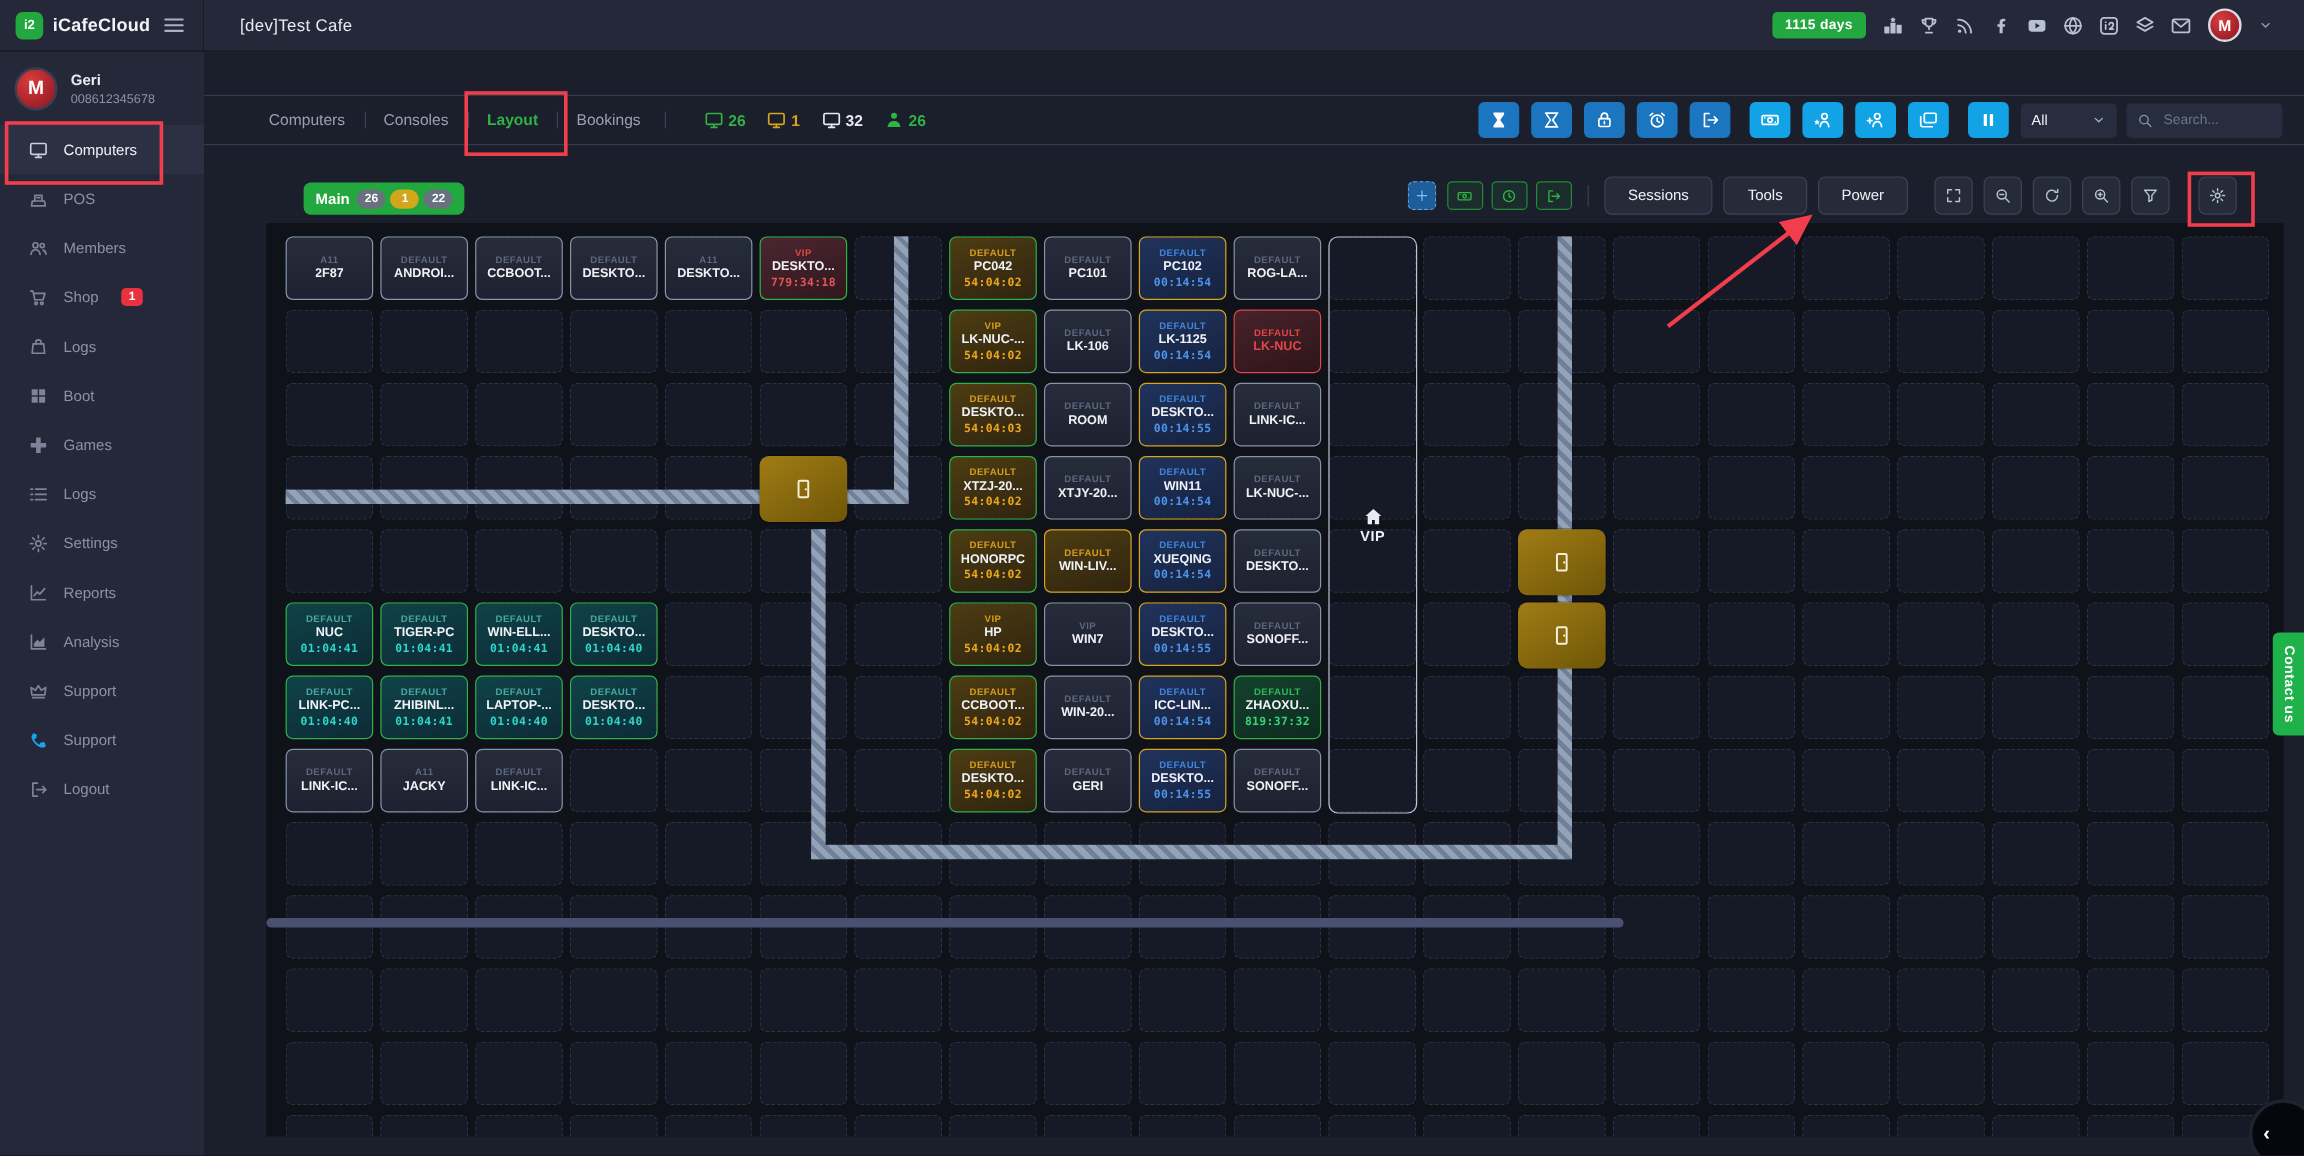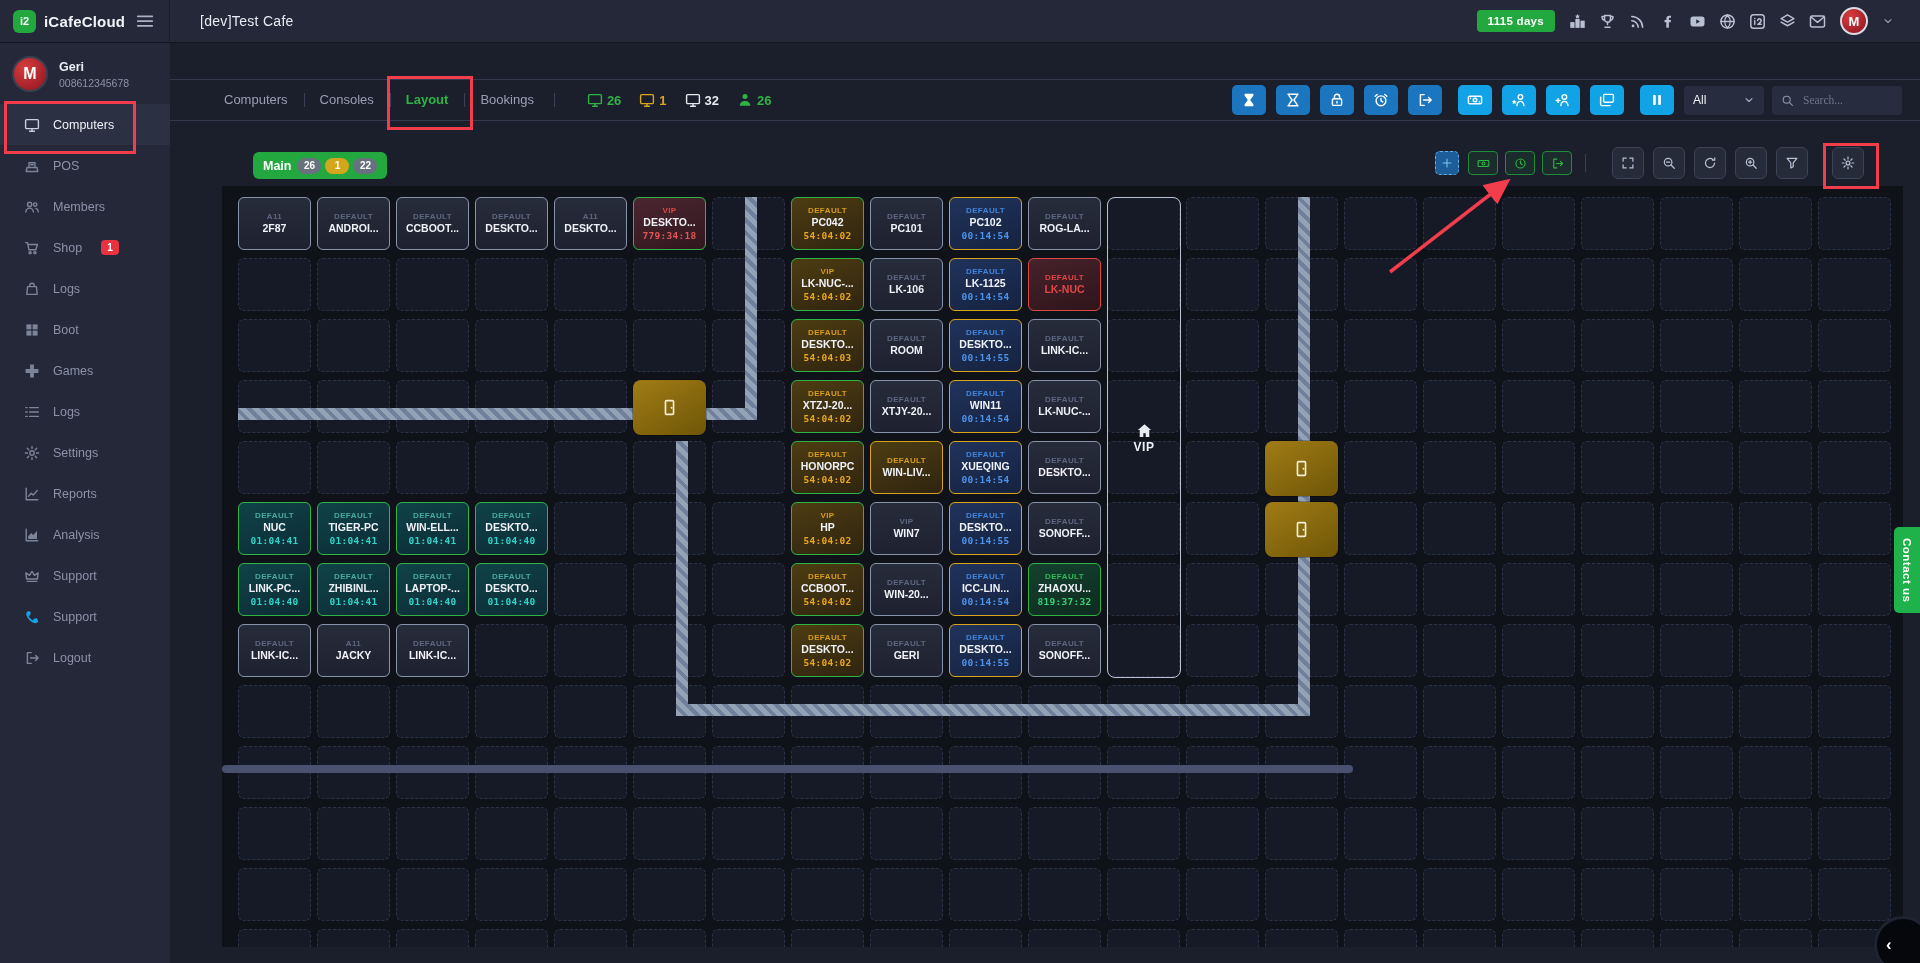--- a/index.html
+++ b/index.html
@@ -65,21 +65,21 @@
   .btn-dark-blue{background:#1b76bf;}
   .btn-light-blue{background:#12a3e6;}
   #filter-select{width:80px;height:29px;background:#272c3f;border-radius:4px;color:#f0f2f8;
     font-size:12px;display:flex;align-items:center;justify-content:space-between;
     padding:0 9px;box-sizing:border-box;cursor:pointer;}
   #filter-select .icon{width:12px;height:12px;color:#aeb6c8;}
   #search-box{width:130px;height:29px;background:#272c3f;border-radius:4px;display:flex;
     align-items:center;gap:7px;padding:0 9px;box-sizing:border-box;}
   #search-box .icon{width:13px;height:13px;color:#8b92a8;}
   #search-input{background:transparent;border:none;outline:none;color:#c6ccda;font-size:11.5px;
-    width:85px;font-family:Liberation Serif, serif;}
+    width:85px;font-family:Liberation Sans, sans-serif;}
   #search-input::placeholder{color:#6e7588;}
 
   #row-canvas-header{position:absolute;left:0;right:0;top:79px;height:65px;display:flex;
     align-items:flex-end;padding:0 56px 7px 83px;box-sizing:border-box;}
   #area-tab{height:27px;background:#23a83f;border-radius:6px;display:flex;align-items:center;
     gap:6px;padding:0 10px;cursor:pointer;}
   #area-tab .lbl{color:#fff;font-size:12.5px;font-weight:bold;}
   .area-badge{height:16px;min-width:14px;border-radius:9px;display:flex;align-items:center;
     justify-content:center;color:#fff;font-size:10px;font-weight:bold;padding:0 5px;}
   #header-right{margin-left:auto;display:flex;align-items:center;gap:9px;}
@@ -576,20 +576,25 @@
           <span class="green-btn">
             <span class="icon" style="height: 13px; width: 13px;">
               <svg viewBox="0 0 16 16" fill="none" stroke="currentColor" stroke-width="1.4" stroke-linecap="round" stroke-linejoin="round">
                 <path d="M7.2 2.6H3.4v10.8h3.8"></path>
                 <path d="M6.6 8h7.6M11.6 5.4L14.2 8l-2.6 2.6"></path>
               </svg>
             </span>
           </span>
         </span>
       <span class="hdr-div"></span>
+      <span id="hdr-text" style="display:flex;gap:9px;">
+          <span class="text-btn">Sessions</span>
+          <span class="text-btn">Tools</span>
+          <span class="text-btn">Power</span>
+        </span>
       <span style="width:4px;"></span>
       <span id="hdr-icons" style="display:flex;gap:9px;">
           <span class="icon-btn">
             <span class="icon" style="height: 14px; width: 14px;">
               <svg viewBox="0 0 16 16" fill="none" stroke="currentColor" stroke-width="1.4" stroke-linecap="round" stroke-linejoin="round">
                 <path d="M2.4 6V2.4H6M10 2.4h3.6V6M13.6 10v3.6H10M6 13.6H2.4V10"></path>
               </svg>
             </span>
           </span>
           <span class="icon-btn">

